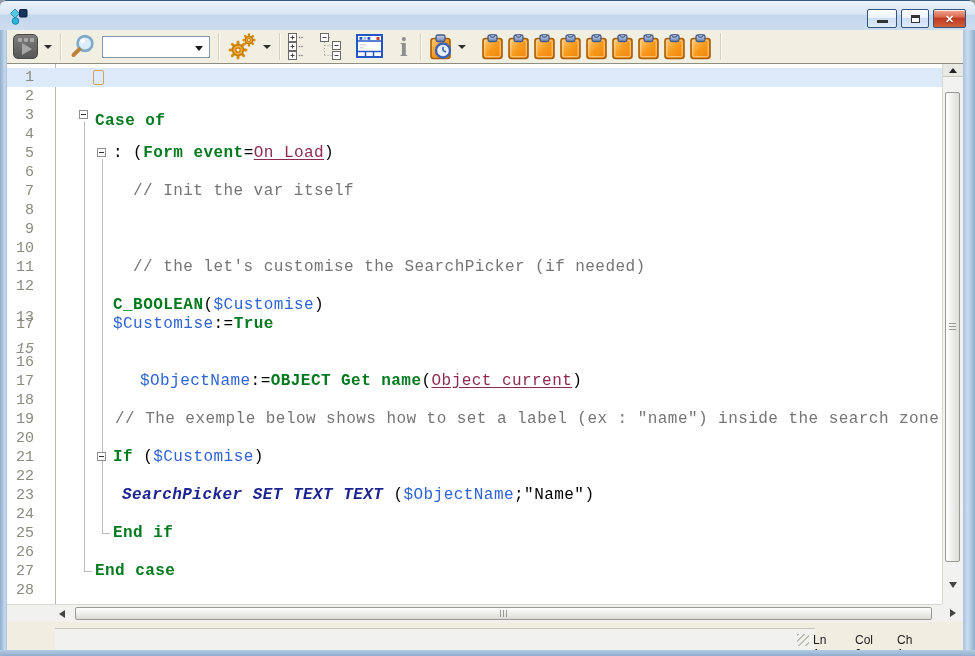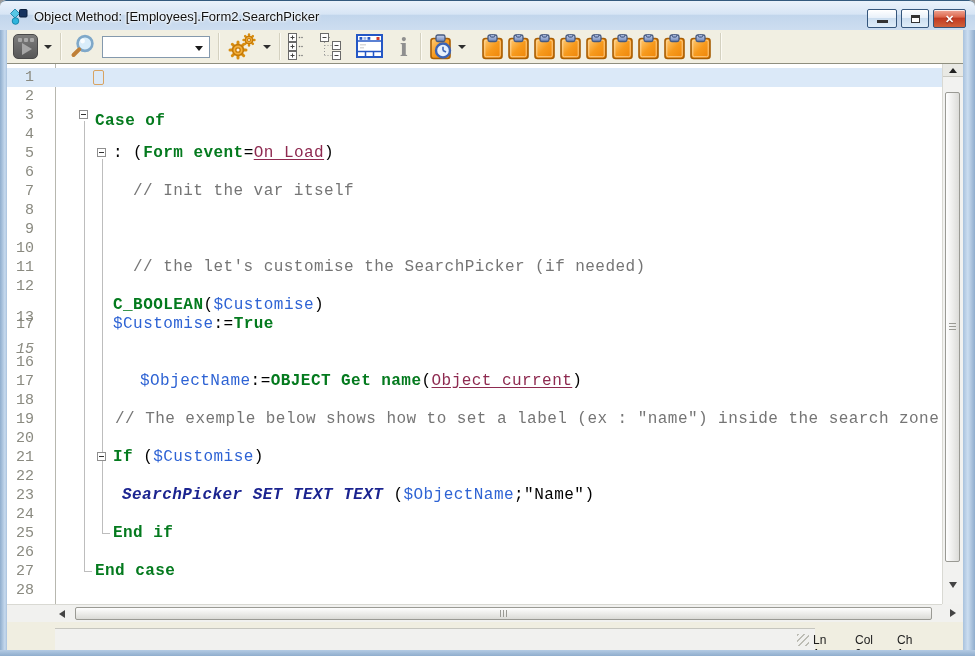--- a/index.html
+++ b/index.html
@@ -125,21 +125,20 @@
 <div id="window">
 
   <div class="titlebar">
     <div class="app-icon">
       <svg width="18" height="17" viewBox="0 0 18 17">
         <polygon points="5,1 9.5,5.5 5,10 0.5,5.5" fill="#57c7e6" stroke="#2a8ab0" stroke-width="1"></polygon>
         <rect x="9.5" y="1.5" width="7.5" height="7.5" rx="1" fill="#16335f" stroke="#0a1e3c"></rect>
         <circle cx="5.5" cy="13" r="3.3" fill="#2fb5dd" stroke="#1886ab"></circle>
       </svg>
     </div>
-    <div class="title">Object Method: [Employees].Form2.SearchPicker</div>
     <div class="win-controls">
       <div class="wbtn min">
           <span class="glyph-min"></span>
         </div>
       <div class="wbtn max">
           <span class="glyph-max"></span>
         </div>
       <div class="wbtn close">
           <span class="glyph-close">✕</span>
         </div>

